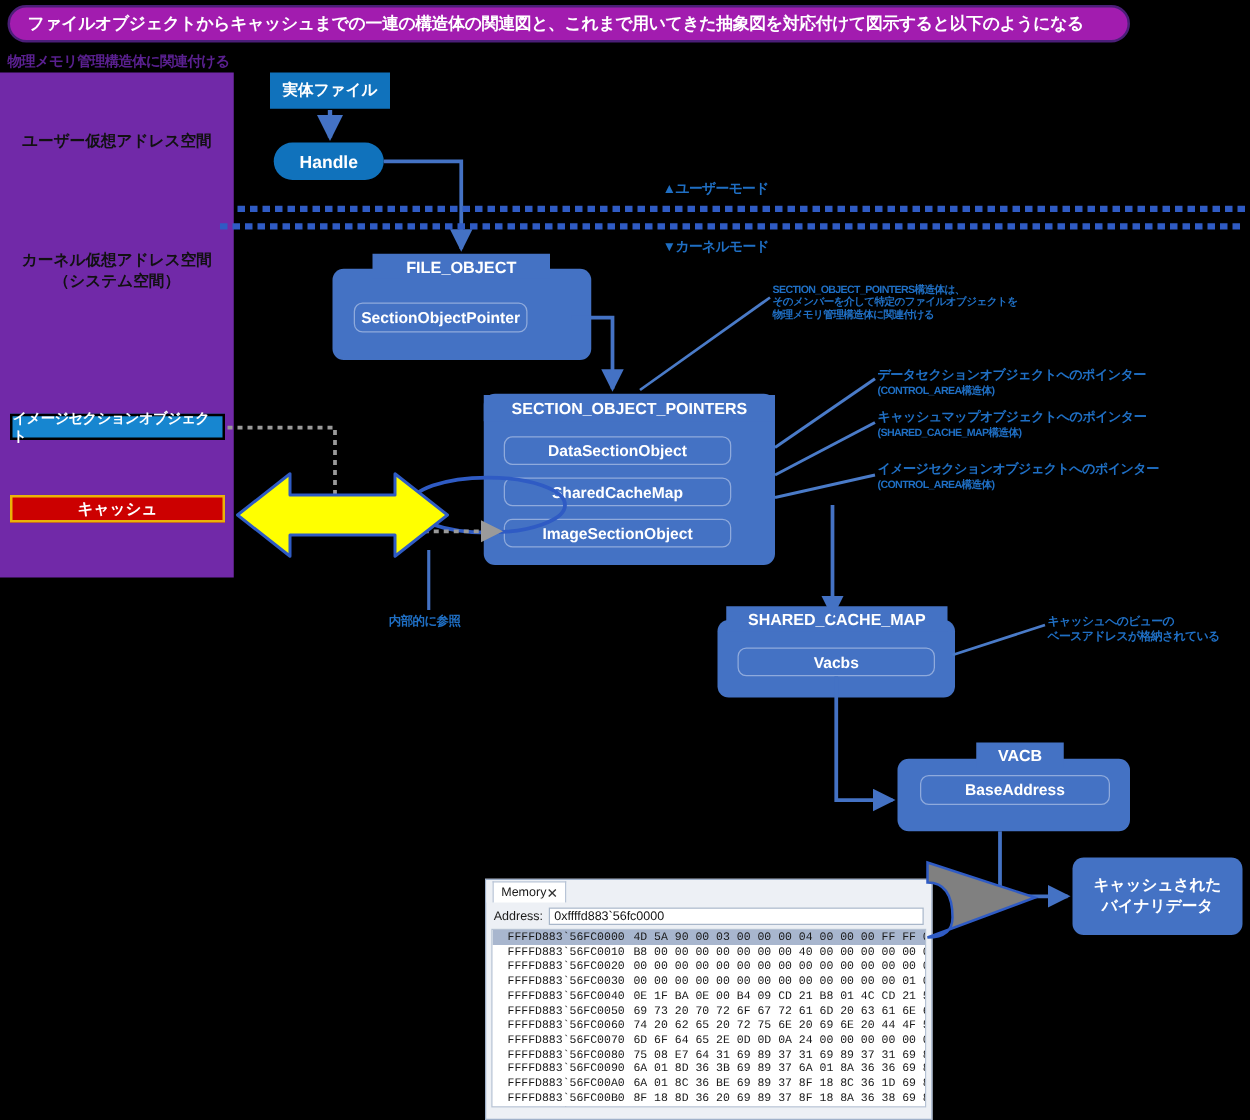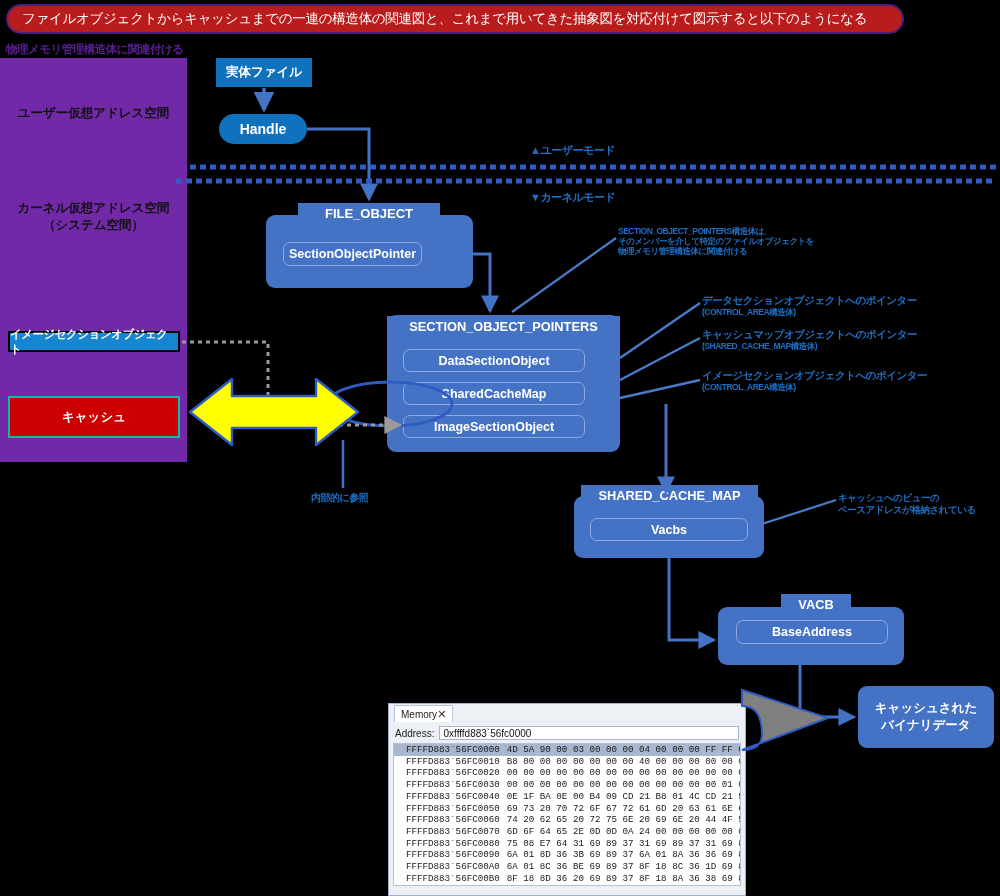--- a/index.html
+++ b/index.html
@@ -3,22 +3,22 @@
 <meta charset="utf-8">
 <style>
   html,body{margin:0;padding:0;background:#000;}
   body{width:1000px;height:896px;position:relative;overflow:hidden;
        font-family:"Liberation Sans","DejaVu Sans",sans-serif;}
   .abs{position:absolute;}
 
   
   #title-banner{
     left:6px;top:4px;width:898px;height:30px;
-    background:#b91c1c;border:2px solid #4B1E78;border-radius:15px;
-    color:#fff;font-size:13.5px;font-weight:normal;
+    background:#a21caf;border:2px solid #4B1E78;border-radius:15px;
+    color:#fff;font-size:13.5px;font-weight:bold;
     display:flex;align-items:center;padding:0 14px;box-sizing:border-box;
     letter-spacing:-0.3px;white-space:nowrap;
   }
 
   
   #vaspace-header{
     left:6px;top:42px;width:300px;height:16px;
     color:#5A2090;font-size:11.5px;font-weight:bold;letter-spacing:-0.5px;
   }
   #vaspace-panel{left:0;top:58px;width:187px;height:404px;background:#7129A8;}
@@ -26,22 +26,22 @@
     font-size:12.5px;font-weight:bold;display:flex;align-items:center;justify-content:center;}
   #vaspace-kernel{left:0;top:182px;width:187px;height:70px;color:#111;
     font-size:12.5px;font-weight:bold;display:flex;align-items:center;justify-content:center;
     text-align:center;line-height:1.35;}
   #image-section-box{
     left:8px;top:331px;width:172px;height:21px;background:#1786D0;
     border:2px solid #000;box-sizing:border-box;color:#fff;font-size:11.5px;font-weight:bold;
     display:flex;align-items:center;justify-content:center;letter-spacing:-0.5px;
   }
   #cache-box{
-    left:8px;top:396px;width:172px;height:42px;background:#CC0000;
-    border:2px solid #14b8a6;box-sizing:border-box;color:#fff;font-size:12.5px;font-weight:bold;
+    left:8px;top:396px;width:172px;height:22px;background:#CC0000;
+    border:2px solid #eab308;box-sizing:border-box;color:#fff;font-size:12.5px;font-weight:bold;
     display:flex;align-items:center;justify-content:center;
   }
 
   
   .blue-rect{
     background:#1072BC;color:#fff;font-weight:bold;
     display:flex;align-items:center;justify-content:center;text-align:center;
   }
   .blue-pill{
     background:#1072BC;color:#fff;font-weight:bold;border-radius:999px;

